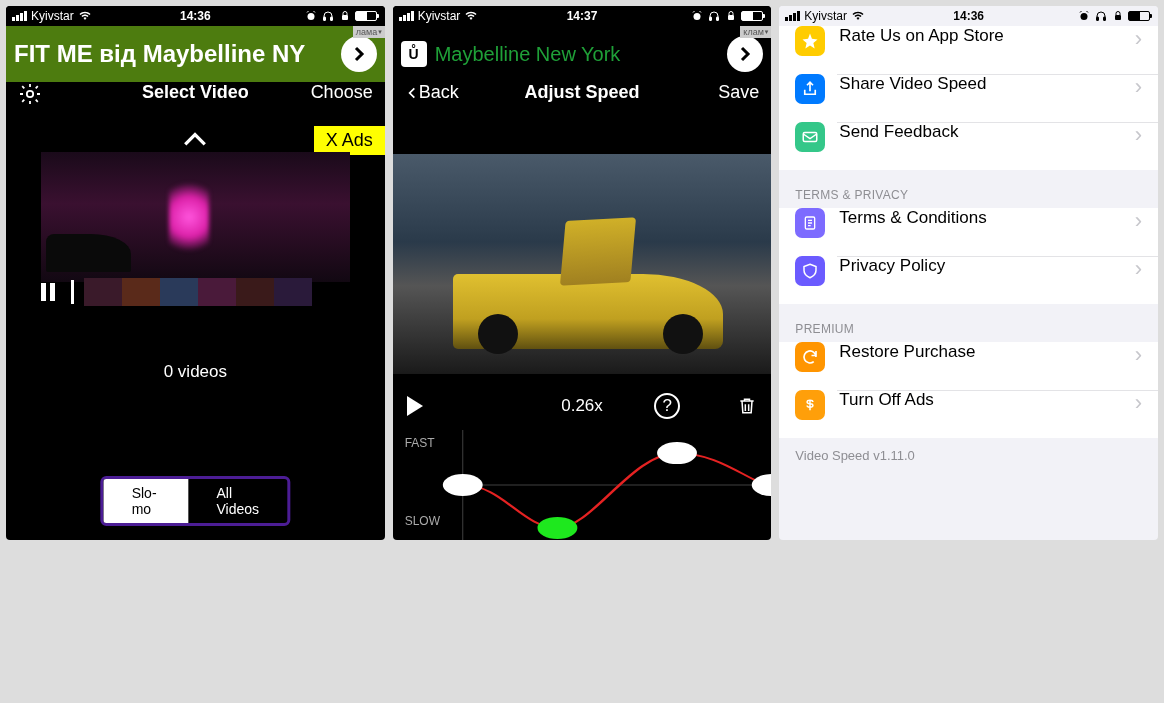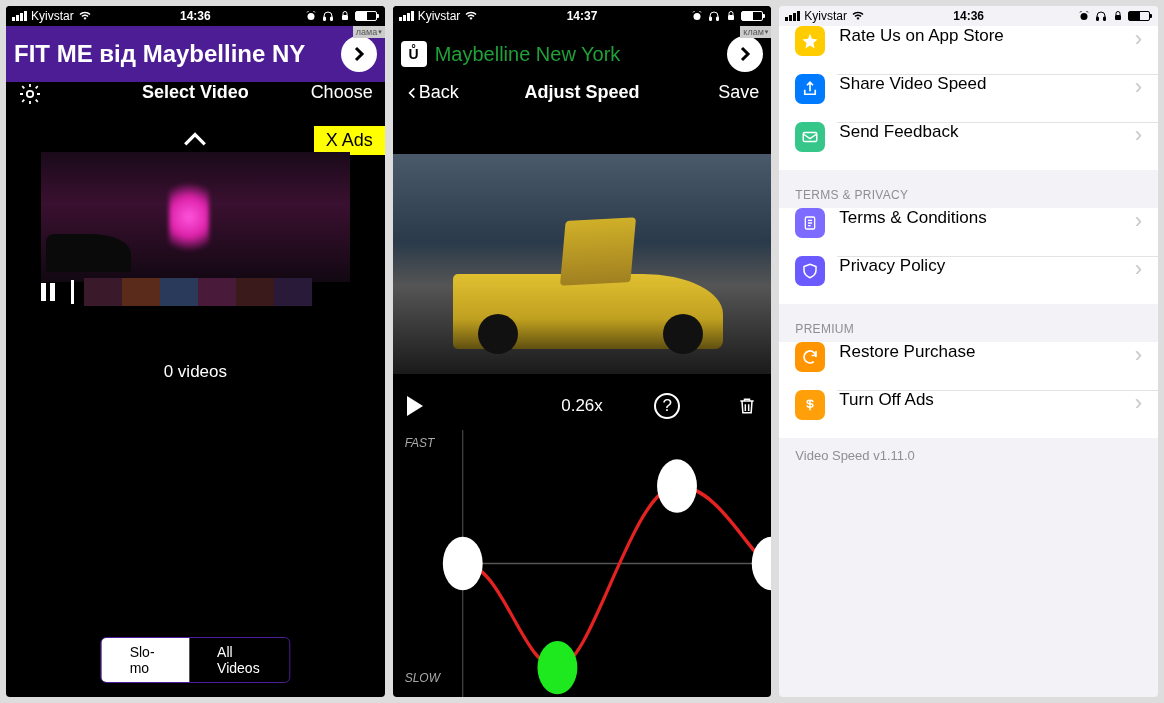--- a/index.html
+++ b/index.html
@@ -1,36 +1,36 @@
 <!DOCTYPE html>
 <html><head>
 <meta charset="utf-8">
 <style>
   * { box-sizing: border-box; margin: 0; padding: 0; font-family: -apple-system, "Helvetica Neue", Arial, sans-serif; }
   body { background: #ddd; width: 1164px; height: 703px; display: flex; gap: 8px; padding: 6px; }
-  .phone { flex: 1; height: 691px; border-radius: 4px; overflow: hidden; display: flex; flex-direction: column; position: relative; }
+  .phone { flex: 1; height: 534px; border-radius: 4px; overflow: hidden; display: flex; flex-direction: column; position: relative; }
   .phone.dark { background: #000; color: #fff; }
   .phone.light { background: #f2f2f7; color: #000; }
 
   .status-bar { height: 20px; display: flex; align-items: center; padding: 0 8px 0 6px; font-size: 12px; font-weight: 500; position: relative; }
   .phone.dark .status-bar { background: #000; color: #fff; }
   .phone.light .status-bar { background: #f2f2f7; color: #000; }
   .status-left { display: flex; align-items: center; gap: 4px; }
   .status-center { position: absolute; left: 50%; transform: translateX(-50%); font-weight: 600; }
   .status-right { margin-left: auto; display: flex; align-items: center; gap: 3px; }
   .sig-bars { display: flex; align-items: flex-end; gap: 1px; }
   .sig-bars span { width: 3px; background: currentColor; }
   .sig-bars span:nth-child(1){height:4px}.sig-bars span:nth-child(2){height:6px}.sig-bars span:nth-child(3){height:8px}.sig-bars span:nth-child(4){height:10px}
   .wifi-icon, .alarm-icon, .headphone-icon, .lock-icon { width: 14px; height: 12px; }
   .battery { width: 22px; height: 10px; border: 1px solid currentColor; border-radius: 2px; position: relative; }
   .battery::after { content:''; position:absolute; right:-3px; top:2px; width:2px; height:4px; background: currentColor; border-radius:0 1px 1px 0; }
   .battery-fill { height: 100%; width: 55%; background: currentColor; }
 
   
-  .ad-banner { height: 56px; background: #4c1d95; display: flex; align-items: center; padding: 0 8px; position: relative; }
+  .ad-banner { height: 56px; background: #4d7c0f; display: flex; align-items: center; padding: 0 8px; position: relative; }
   .ad-banner .ad-title { font-size: 24px; font-weight: bold; color: #fff; white-space: nowrap; overflow: hidden; }
   .ad-arrow { width: 36px; height: 36px; border-radius: 50%; background: #fff; color: #000; display: flex; align-items: center; justify-content: center; margin-left: auto; font-size: 22px; font-weight: bold; flex-shrink:0;}
   .ad-tag { position: absolute; top: 0; right: 0; background: #ccc; color: #555; font-size: 9px; padding: 1px 3px; display:flex; align-items:center;}
 
   .nav-row { height: 44px; display: flex; align-items: flex-start; padding: 0 12px; font-size: 18px; position:relative;}
   .nav-row .gear { width: 24px; height: 24px; }
   .nav-row .nav-title { position:absolute; left:50%; transform:translateX(-50%); font-weight: 600; }
   .nav-row .nav-action { margin-left: auto; }
 
   .x-ads { background: yellow; color: #000; font-size: 18px; padding: 4px 12px; font-weight: 500;}
@@ -39,21 +39,21 @@
   .chevron-up { position:absolute; top:0; left:50%; transform:translateX(-50%); color:#fff; font-size:24px;}
   .x-ads-pos { position: absolute; top: 0; right: 0; }
   .video-thumb1 { position:absolute; top:26px; left:35px; right:35px; height:130px; background: linear-gradient(180deg,#1a0a1a 0%,#3a1030 40%,#120812 100%); overflow:hidden;}
   .pink-glow { position:absolute; left:48%; top:15%; width:40px; height:90px; background: radial-gradient(circle, #ff55dd 0%, #dd22aa 40%, transparent 70%); transform:translateX(-50%); filter:blur(2px);}
   .car-sil1 { position:absolute; bottom:10px; left:5px; width:85px; height:38px; background:#0a0a0a; border-radius:8px 40px 2px 2px / 8px 20px 2px 2px;}
   .play-controls { position:absolute; bottom:0; left:35px; display:flex; align-items:center; gap:10px; height:28px;}
   .pause-bars { display:flex; gap:4px;} .pause-bars span{width:5px;height:18px;background:#fff;}
   .thumb-strip { display:flex; height:28px;} .thumb-strip div{width:38px;height:100%;}
   .video-count { text-align:center; margin-top:56px; font-size:17px; color:#fff;}
 
-  .segmented { position:absolute; bottom:14px; left:50%; transform:translateX(-50%); display:flex; border:1px solid #4c1d95; border-radius:6px; overflow:hidden; font-size:14px;}
+  .segmented { position:absolute; bottom:14px; left:50%; transform:translateX(-50%); display:flex; border:3px solid #4c1d95; border-radius:6px; overflow:hidden; font-size:14px;}
   .segmented div { padding:6px 28px;}
   .seg-active { background:#fff; color:#000;}
   .seg-inactive { background:transparent; color:#fff;}
 
   
   .ad-banner2 { height: 56px; background: #000; display:flex; align-items:center; padding:0 8px; position:relative;}
   .ad-banner2 .logo { width:26px; height:26px; background:#fff; color:#000; border-radius:4px; display:flex; align-items:center; justify-content:center; font-weight:bold; font-size:14px; margin-right:8px;}
   .ad-banner2 .ad-title2 { color:#1fa038; font-size:20px;}
   .back-row { display:flex; align-items:center;}
   .back-row svg{width:14px;}
@@ -63,21 +63,21 @@
   .wheel { position:absolute; bottom:-5px; width:40px; height:40px; background:#111; border-radius:50%;} .wheel.w1{left:25px;} .wheel.w2{right:20px;}
   .x-ads-pos2 { position:absolute; top:184px; right:0;}
 
   .speed-controls { height:40px; display:flex; align-items:center; padding:0 14px; margin-top:12px; font-size:17px;gap:43px;}
   .play-tri { width:0;height:0;border-left:16px solid #fff;border-top:10px solid transparent;border-bottom:10px solid transparent;}
   .speed-val { position:absolute; left:50%; transform:translateX(-50%);}
   .help-circ { width:26px;height:26px;border:2px solid #fff;border-radius:50%;display:flex;align-items:center;justify-content:center;margin-left:auto;margin-right:14px;}
   .trash { width:20px; height:22px;}
 
   .curve-area { flex:1; position:relative; margin-top:4px;}
-  .axis-label { position:absolute; left:12px; font-size:12px; color:#aaa;font-style:italic;}
+  .axis-label { position:absolute; left:12px; font-size:12px; color:#aaa;}
   svg.curve { position:absolute; inset:0; width:100%; height:100%;}
 
   
   .light .header3 { height:56px; background:#6d6d72; color:#fff; display:flex; align-items:center; padding:0 14px; font-size:17px; position:relative;}
   .header3 .h-title { font-weight:600; margin-left:auto; margin-right:auto;}
   .header3 .done { font-weight:600;}
   .section-header { font-size:12px; color:#8e8e93; padding:18px 16px 6px; letter-spacing:0.3px;}
   .list { background:#fff;}
   .list-row { height:48px; display:flex; padding:0 16px; font-size:17px; position:relative;}
   .list-row + .list-row::before { content:''; position:absolute; top:0; left:58px; right:0; height:1px; background:#e3e3e6;}

